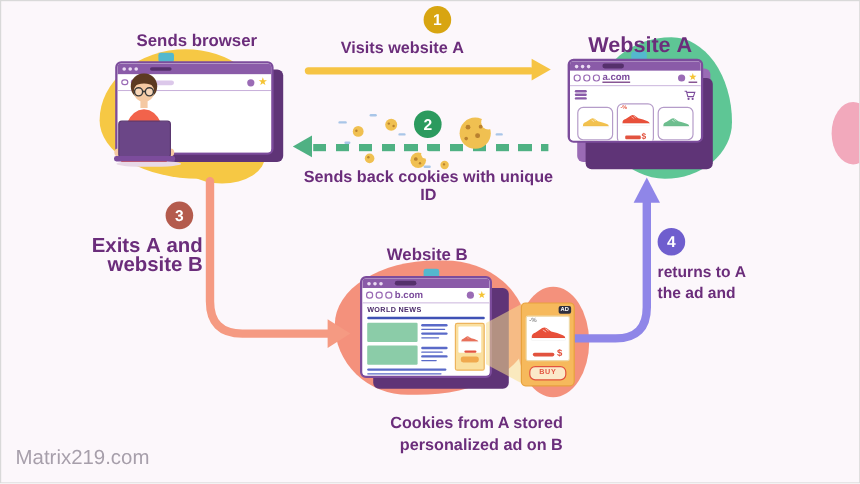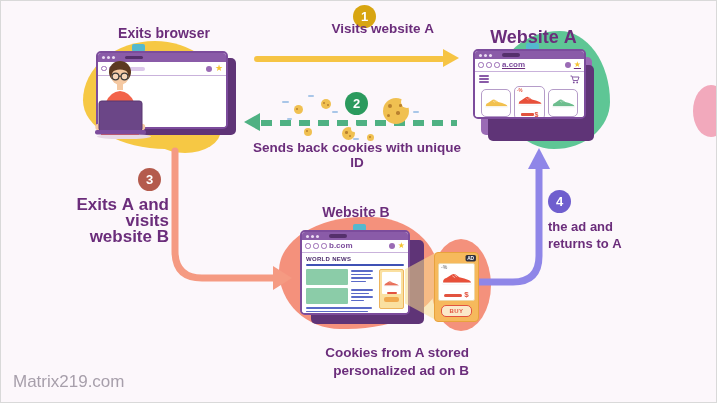--- a/index.html
+++ b/index.html
@@ -75,21 +75,21 @@
   <svg class="abs" style="left:0;top:0;width:717px;height:403px;z-index:2;" viewBox="0 0 717 403">
     <path d="M174 150 L174 250 Q174 277 201 277 L272 277" fill="none" stroke="#F59A82" stroke-width="7" stroke-linecap="round"></path>
     <polygon points="272,265 291,277 272,289" fill="#F59A82"></polygon>
     <path d="M478 281 L512 281 Q538 281 538 255 L538 167" fill="none" stroke="#8F86E8" stroke-width="7" stroke-linecap="round"></path>
     <polygon points="527,168 538,147 549,168" fill="#8F86E8"></polygon>
   </svg>
 
   <div class="step-circle" style="left:352px;top:4px;background:#D8A511;">
     <span>1</span>
   </div>
-  <div class="abs lbl" style="left:283px;top:20px;width:150px;text-align:right;font-size:13.5px;z-index:5;">
+  <div class="abs lbl" style="left:283px;top:31px;width:150px;text-align:left;font-size:13.5px;z-index:5;">
     <span>Visits website </span><b>A</b>
   </div>
   <div class="arrow-bar" style="left:253px;top:55px;width:191px;background:#F6C444;"></div>
   <div class="tri" style="left:442px;top:48px;border-top:9.5px solid transparent;border-bottom:9.5px solid transparent;border-left:16px solid #F6C444;"></div>
 
   <div class="step-circle" style="left:344px;top:91px;background:#2B9A5E;">
     <span>2</span>
   </div>
   <div class="arrow-bar" style="left:260px;top:119px;width:196px;background:repeating-linear-gradient(90deg,#4FB183 0 11px,transparent 11px 19px);border-radius:0;"></div>
   <div class="tri" style="left:243px;top:112px;border-top:9.5px solid transparent;border-bottom:9.5px solid transparent;border-right:16px solid #4FB183;"></div>
@@ -129,34 +129,33 @@
 
   <div class="abs lbl" style="left:246px;top:139px;width:220px;text-align:center;font-size:13.5px;z-index:5;">
     <span>Sends back cookies with unique ID</span>
   </div>
 
   <div class="step-circle" style="left:137px;top:167px;background:#B45B4D;">
     <span>3</span>
   </div>
   <div class="abs lbl" style="left:60px;top:196px;width:108px;text-align:right;font-size:17px;line-height:16px;z-index:5;">
     <div><span>Exits </span><b>A</b><span> and</span></div>
-    <div><span>visits</span></div>
     <div><span>website </span><b>B</b></div>
   </div>
 
   <div class="step-circle" style="left:547px;top:189px;background:#6F5ECE;">
     <span>4</span>
   </div>
   <div class="abs lbl" style="left:547px;top:218px;width:115px;text-align:left;font-size:13px;line-height:16.5px;z-index:5;">
+    <div><span>returns to </span><b>A</b></div>
     <div><span>the ad and</span></div>
-    <div><span>returns to </span><b>A</b></div>
   </div>
 
   <div class="abs lbl" style="left:98px;top:24px;width:130px;text-align:center;font-size:14px;z-index:5;">
-    <span>Exits browser</span>
+    <span>Sends browser</span>
   </div>
   <div class="tab-deco" style="left:131px;top:43px;"></div>
   <div class="b-shadow" style="left:104px;top:57px;width:131px;height:77px;background:#5F3477;"></div>
   <div class="browser" style="left:95px;top:50px;width:132px;height:78px;">
     <div class="b-top">
       <span class="dot"></span>
       <span class="dot"></span>
       <span class="dot"></span>
       <span class="b-pill"></span>
     </div>

